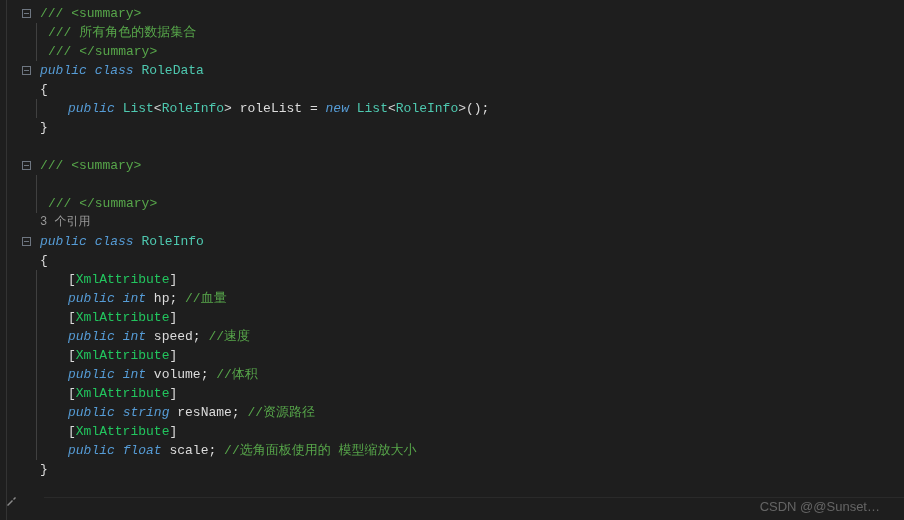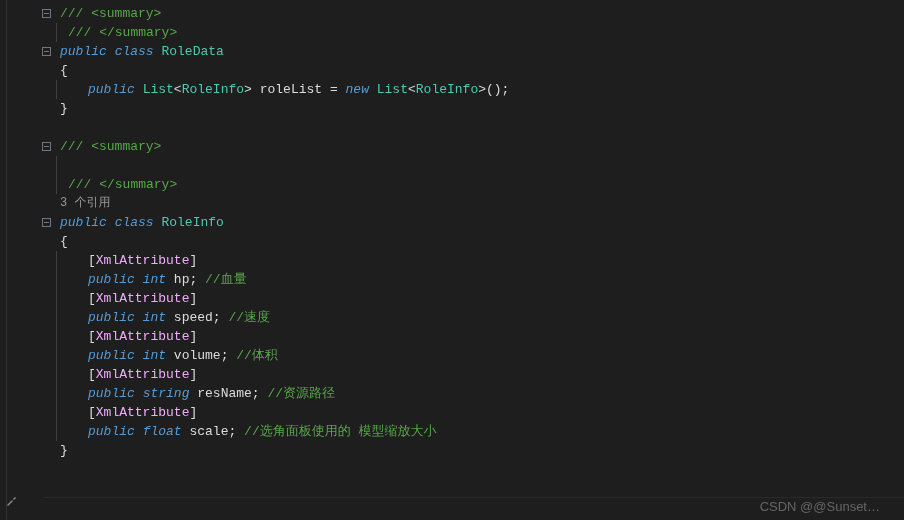--- a/index.html
+++ b/index.html
@@ -14,21 +14,20 @@
     overflow: hidden;
     position: relative;
   }
   .editor {
     padding: 4px 0 0 0;
   }
   .line {
     display: flex;
     height: 19px;
     align-items: center;
-    margin-left: 20px;
   }
   .gutter {
     width: 20px;
     flex-shrink: 0;
     display: flex;
     justify-content: flex-end;
     align-items: center;
     user-select: none;
   }
   .fold {
@@ -54,21 +53,21 @@
     flex-shrink: 0;
   }
   .code {
     white-space: pre;
     display: flex;
     align-items: center;
   }
   .c-comment { color: #57a64a; }
   .c-keyword { color: #569cd6; font-style: italic; }
   .c-type { color: #4ec9b0; }
-  .c-attr { color: #f0abfc; }
+  .c-attr { color: #22c55e; }
   .c-punct { color: #d4d4d4; }
   .c-white { color: #dcdcdc; }
   .c-codelens { color: #999999; font-size: 12px; }
 
   .left-border {
     position: absolute;
     left: 6px;
     top: 0;
     bottom: 0;
     width: 1px;
@@ -115,20 +114,27 @@
     <span class="fold">
         <svg width="9" height="9" viewBox="0 0 9 9">
           <rect x="0.5" y="0.5" width="8" height="8" fill="none" stroke="#6e7681"></rect>
           <line x1="2" y1="4.5" x2="7" y2="4.5" stroke="#6e7681"></line>
         </svg>
       </span>
     <span class="indent-spacer"></span>
     <span class="code c-comment">/// &lt;summary&gt;</span>
   </div>
 
+  <div class="line">
+    <span class="gutter"></span>
+      <span class="fold"></span>
+    <span class="indent-guide"></span>
+      <span class="indent-spacer"></span>
+    <span class="code c-comment">/// 所有角色的数据集合</span>
+  </div>
 
   <div class="line">
     <span class="gutter"></span>
       <span class="fold"></span>
     <span class="indent-guide"></span>
       <span class="indent-spacer"></span>
     <span class="code c-comment">/// &lt;/summary&gt;</span>
   </div>
 
 

